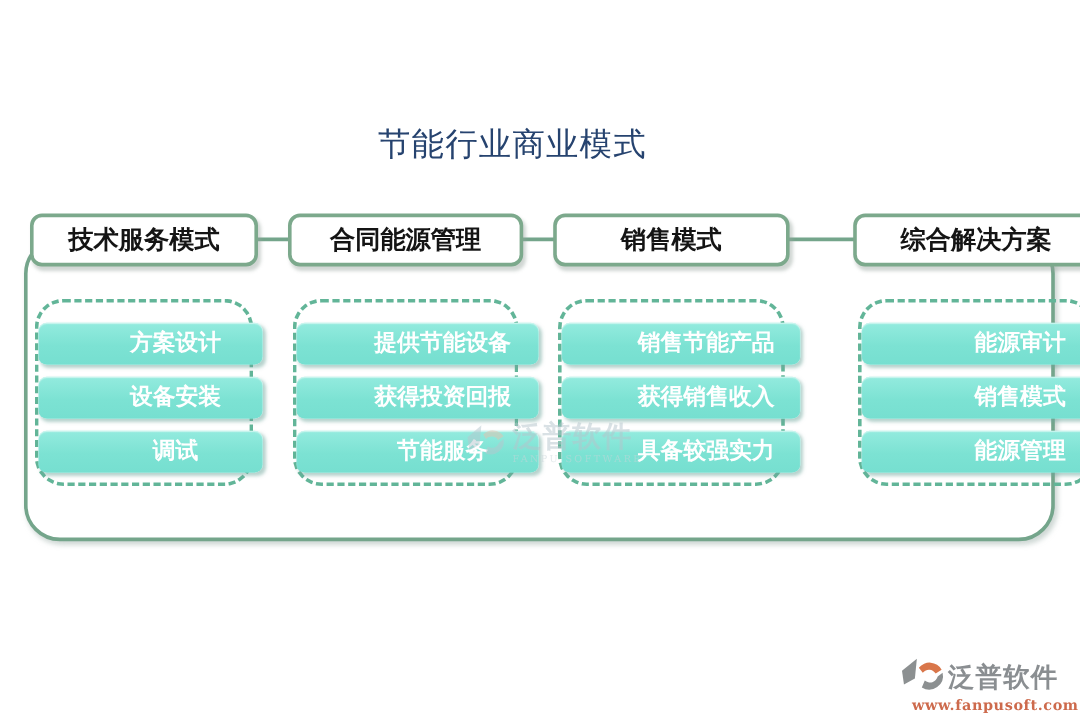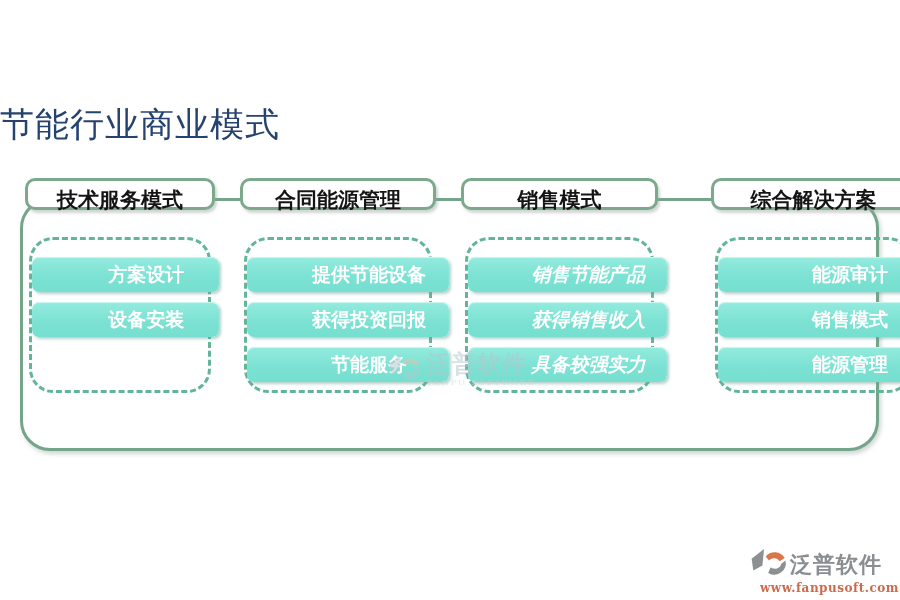--- a/index.html
+++ b/index.html
@@ -3,36 +3,36 @@
 <meta charset="utf-8">
 <style>
   html,body{margin:0;padding:0;}
   body{
     width:900px;height:600px;position:relative;overflow:hidden;
     background:#ffffff;
     font-family:"DejaVu Serif","Liberation Serif",serif;
   }
   .title{
     position:absolute;top:102px;left:0;width:854px;
-    font-size:34px;color:#26436F;
+    text-align:center;font-size:27px;color:#26436F;
     letter-spacing:1px;
   }
   .container{
     position:absolute;left:20px;top:198px;width:859px;height:253px;
     background:#ffffff;border:3px solid #74A58B;border-radius:30px;
     box-shadow:2px 3px 4px rgba(168,184,178,.55);
     box-sizing:border-box;z-index:1;
   }
   .column{position:absolute;top:178px;z-index:3;}
   .col0{left:25px;width:190px;}
   .col1{left:240px;width:196px;font-family:Liberation Serif, serif;}
   .col2{left:461px;width:197px;}
   .col3{left:711px;width:205px;}
   .hdr{
-    height:32px;line-height:38px;text-align:center;
+    height:44px;line-height:38px;text-align:center;
     background:#ffffff;border:3px solid #7CA98C;border-radius:10px;
     font-weight:bold;font-size:21px;color:#141414;
     box-shadow:2px 3px 3px rgba(150,165,158,.45);
     box-sizing:border-box;
   }
   .dash{
     margin:27px auto 0;width:96%;height:156px;
     border:3px dashed #62B598;border-radius:24px;
     box-sizing:border-box;padding-top:17px;
   }
@@ -40,21 +40,21 @@
     height:35px;line-height:35px;margin:0 auto 10px;
     text-align:center;border-radius:7px;
     background:linear-gradient(180deg,#93EBDE 0%,#7CE2D3 55%,#76DFD0 100%);
     color:#ffffff;font-weight:bold;font-size:19px;
     box-shadow:2px 2px 3px rgba(110,165,155,.5),
                inset 0 1px 1px rgba(255,255,255,.55);
     padding-left:42px;
   }
   .col0 .btn{width:145px;}
   .col1 .btn{width:160px;}
-  .col2 .btn{width:157px;font-style:italic;}
+  .col2 .btn{width:157px;}
   .col3 .btn{width:180px;}
   .watermark{
     position:absolute;left:388px;top:352px;z-index:4;
     display:flex;align-items:flex-start;gap:5px;
     opacity:.5;pointer-events:none;
   }
   .wm-txtcol{display:flex;flex-direction:column;line-height:1;}
   .wm-text{font-size:24px;color:#B5C5CC;font-weight:bold;letter-spacing:1px;}
   .wm-sub{font-size:8px;color:#C9D5D9;letter-spacing:2px;margin-top:3px;}
   .footer{
@@ -70,20 +70,21 @@
 
 <div class="title">节能行业商业模式</div>
 
 <div class="container"></div>
 
 <div class="column col0">
   <div class="hdr">技术服务模式</div>
   <div class="dash">
     <div class="btn">方案设计</div>
     <div class="btn">设备安装</div>
+    <div class="btn">调试</div>
   </div>
 </div>
 
 <div class="column col1">
   <div class="hdr">合同能源管理</div>
   <div class="dash">
     <div class="btn">提供节能设备</div>
     <div class="btn">获得投资回报</div>
     <div class="btn">节能服务</div>
   </div>

